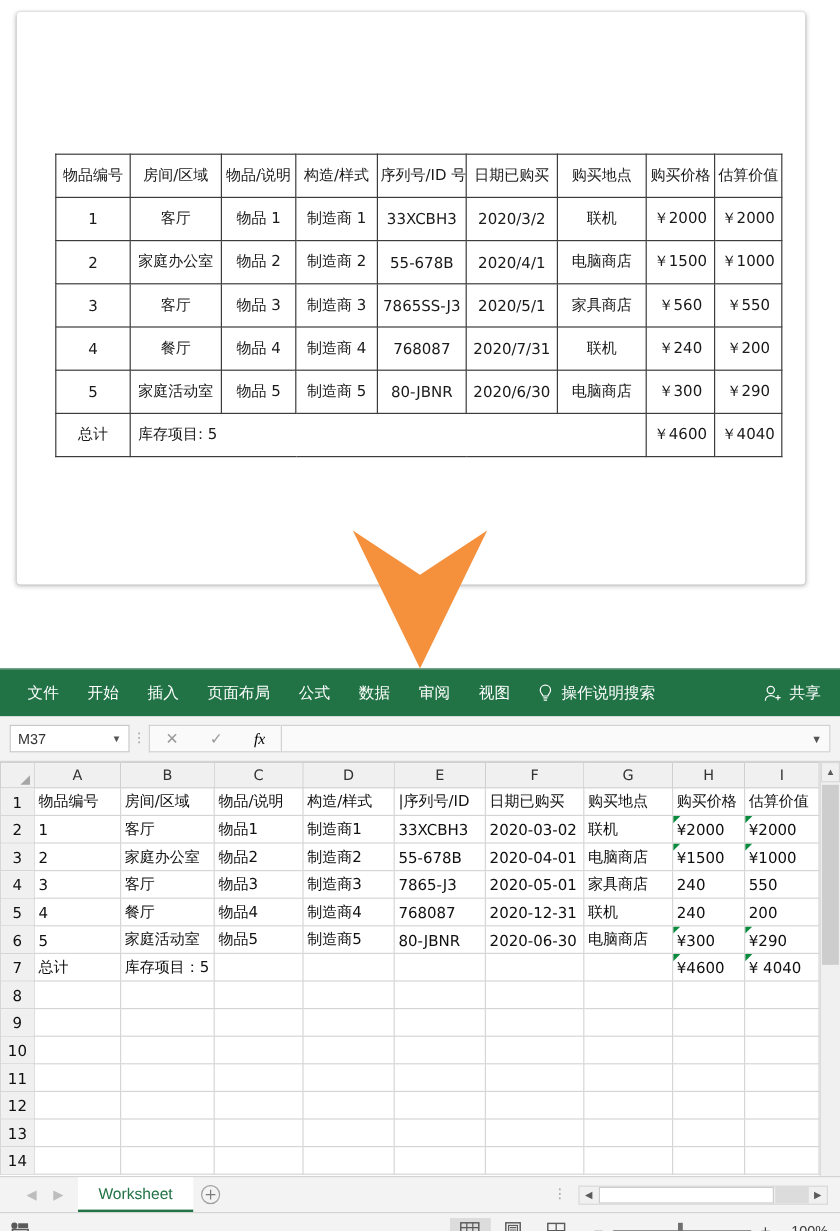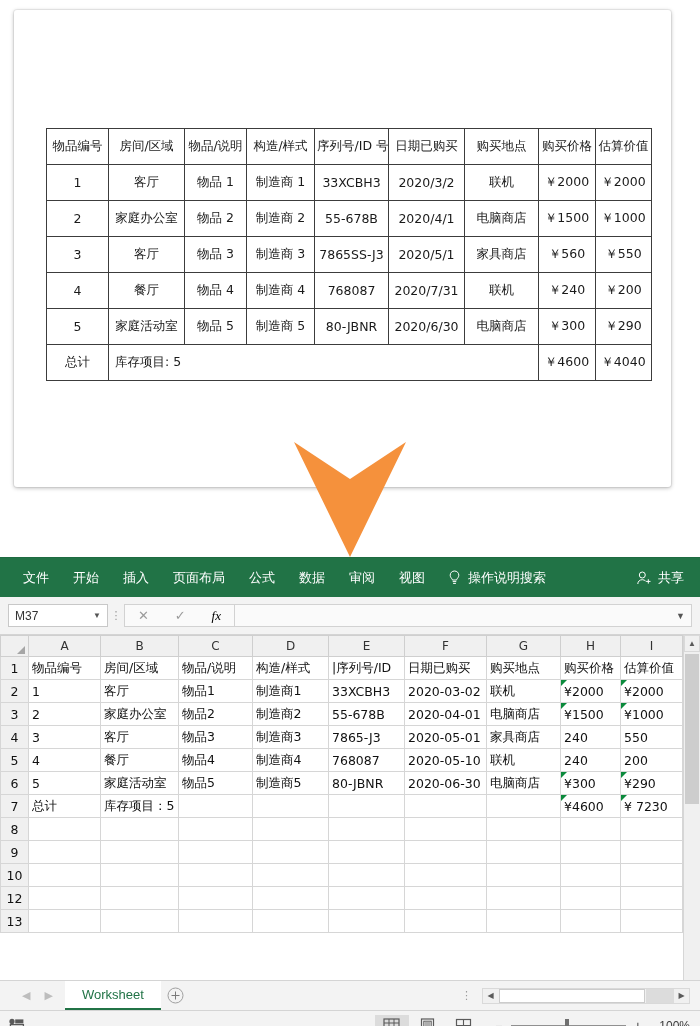--- a/index.html
+++ b/index.html
@@ -432,21 +432,21 @@
             <td class="gH"><span>240</span></td>
             <td class="gI"><span>550</span></td>
           </tr>
           <tr>
             <td class="rowhdr">5</td>
             <td class="gA"><span>4</span></td>
             <td class="gB"><span>餐厅</span></td>
             <td class="gC"><span>物品4</span></td>
             <td class="gD"><span>制造商4</span></td>
             <td class="gE"><span>768087</span></td>
-            <td class="gF"><span>2020-05-10</span></td>
+            <td class="gF"><span>2020-12-31</span></td>
             <td class="gG"><span>联机</span></td>
             <td class="gH"><span>240</span></td>
             <td class="gI"><span>200</span></td>
           </tr>
           <tr>
             <td class="rowhdr">6</td>
             <td class="gA"><span>5</span></td>
             <td class="gB"><span>家庭活动室</span></td>
             <td class="gC"><span>物品5</span></td>
             <td class="gD"><span>制造商5</span></td>
@@ -459,21 +459,21 @@
           <tr>
             <td class="rowhdr">7</td>
             <td class="gA"><span>总计</span></td>
             <td class="gB"><span>库存项目：5</span></td>
             <td class="gC"><span></span></td>
             <td class="gD"><span></span></td>
             <td class="gE"><span></span></td>
             <td class="gF"><span></span></td>
             <td class="gG"><span></span></td>
             <td class="gH"><span class="errtri"></span><span>¥4600</span></td>
-            <td class="gI"><span class="errtri"></span><span>¥ 7230</span></td>
+            <td class="gI"><span class="errtri"></span><span>¥ 4040</span></td>
           </tr>
           <tr>
             <td class="rowhdr">8</td>
             <td class="gA"><span></span></td>
             <td class="gB"><span></span></td>
             <td class="gC"><span></span></td>
             <td class="gD"><span></span></td>
             <td class="gE"><span></span></td>
             <td class="gF"><span></span></td>
             <td class="gG"><span></span></td>
@@ -498,33 +498,57 @@
             <td class="gB"><span></span></td>
             <td class="gC"><span></span></td>
             <td class="gD"><span></span></td>
             <td class="gE"><span></span></td>
             <td class="gF"><span></span></td>
             <td class="gG"><span></span></td>
             <td class="gH"><span></span></td>
             <td class="gI"><span></span></td>
           </tr>
           <tr>
+            <td class="rowhdr">11</td>
+            <td class="gA"><span></span></td>
+            <td class="gB"><span></span></td>
+            <td class="gC"><span></span></td>
+            <td class="gD"><span></span></td>
+            <td class="gE"><span></span></td>
+            <td class="gF"><span></span></td>
+            <td class="gG"><span></span></td>
+            <td class="gH"><span></span></td>
+            <td class="gI"><span></span></td>
+          </tr>
+          <tr>
             <td class="rowhdr">12</td>
             <td class="gA"><span></span></td>
             <td class="gB"><span></span></td>
             <td class="gC"><span></span></td>
             <td class="gD"><span></span></td>
             <td class="gE"><span></span></td>
             <td class="gF"><span></span></td>
             <td class="gG"><span></span></td>
             <td class="gH"><span></span></td>
             <td class="gI"><span></span></td>
           </tr>
           <tr>
             <td class="rowhdr">13</td>
+            <td class="gA"><span></span></td>
+            <td class="gB"><span></span></td>
+            <td class="gC"><span></span></td>
+            <td class="gD"><span></span></td>
+            <td class="gE"><span></span></td>
+            <td class="gF"><span></span></td>
+            <td class="gG"><span></span></td>
+            <td class="gH"><span></span></td>
+            <td class="gI"><span></span></td>
+          </tr>
+          <tr>
+            <td class="rowhdr">14</td>
             <td class="gA"><span></span></td>
             <td class="gB"><span></span></td>
             <td class="gC"><span></span></td>
             <td class="gD"><span></span></td>
             <td class="gE"><span></span></td>
             <td class="gF"><span></span></td>
             <td class="gG"><span></span></td>
             <td class="gH"><span></span></td>
             <td class="gI"><span></span></td>
           </tr>

